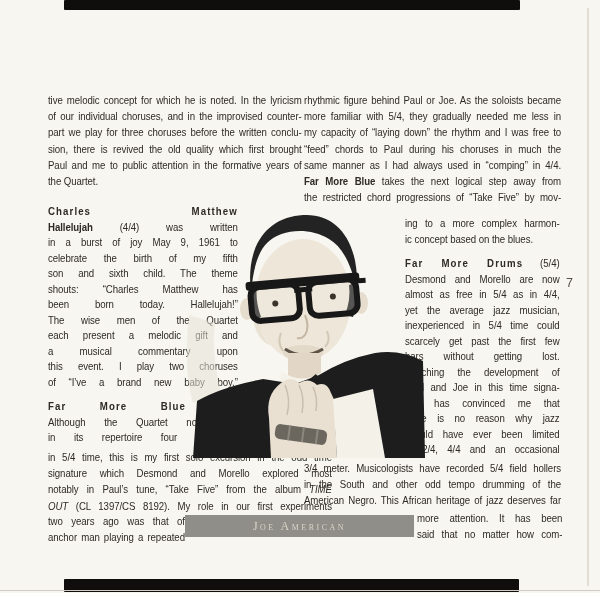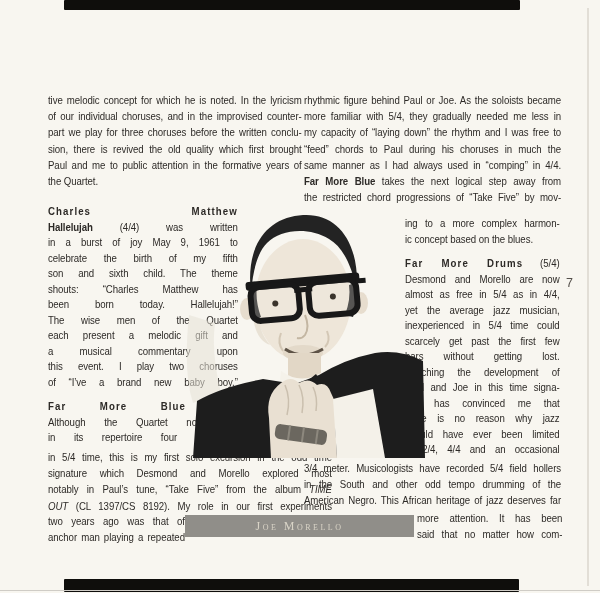--- a/index.html
+++ b/index.html
@@ -176,14 +176,14 @@
   <g transform="rotate(8 116 231)">
     <rect x="90" y="224" width="52" height="15" rx="5" fill="#6b675f"></rect>
     <line x1="104" y1="224" x2="104" y2="239" stroke="#8d887e" stroke-width="2"></line>
     <line x1="118" y1="224" x2="118" y2="239" stroke="#8d887e" stroke-width="2"></line>
     <line x1="132" y1="224" x2="132" y2="239" stroke="#8d887e" stroke-width="2"></line>
   </g>
   <path d="M148,196 L188,186 L200,255 L152,255 Z" fill="#f4f1e9"></path>
 </svg>
 
 <div class="caption-bar">
-  <span class="caption-text">Joe Morello</span>
+  <span class="caption-text">Joe American</span>
 </div>
 
 </body></html>

